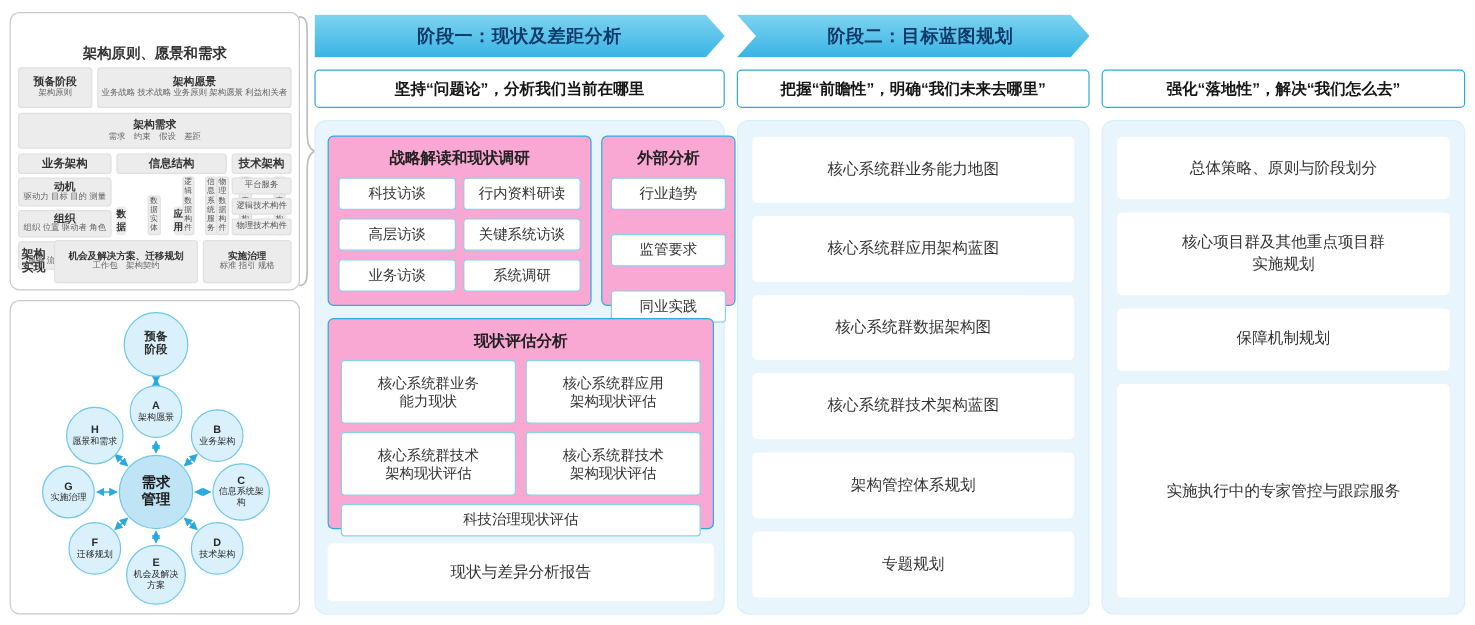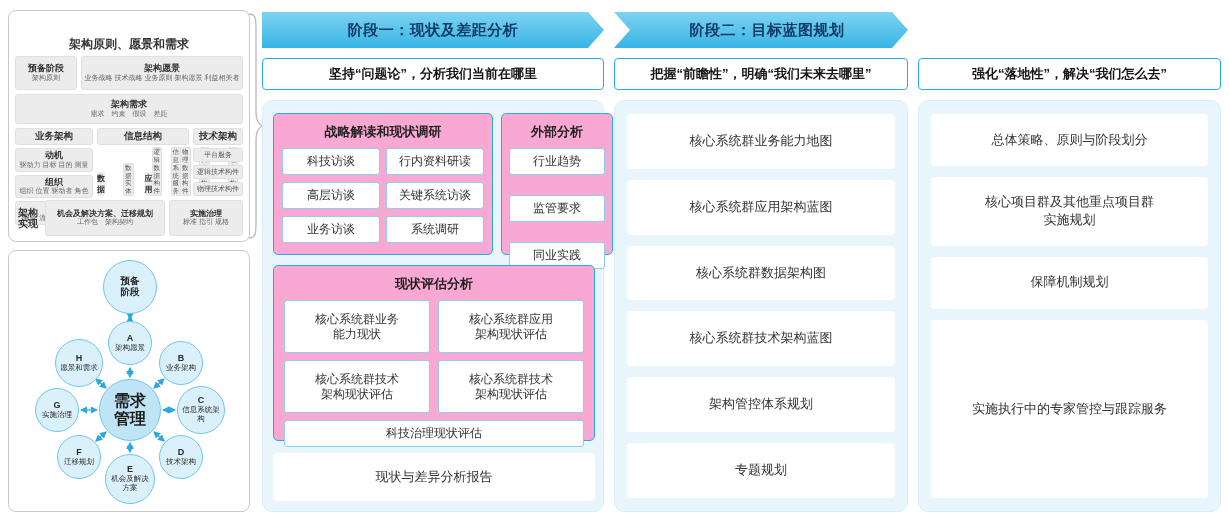--- a/index.html
+++ b/index.html
@@ -41,21 +41,21 @@
   
   .lb { position:absolute; left:8px; top:250px; width:242px; height:262px; border:1px solid #c9c9c9;
         border-radius:8px; background:#fff; }
   .lb svg.conn { position:absolute; left:0; top:0; }
   .node { position:absolute; border-radius:50%; background:#daf0fa; border:1px solid #6fc6ec; display:flex;
           flex-direction:column; align-items:center; justify-content:center; text-align:center; color:#2a2a2a; padding:0 3px; }
   .node .l { font-weight:bold; font-size:9px; line-height:1.1; }
   .node .t { font-size:7.5px; line-height:1.15; }
   .node-big .t { font-size:9.5px; font-weight:bold; width:2.3em; word-break:break-all; }
   .node-center { background:#bfe4f6; }
-  .node-center .t { font-size:16px; font-weight:bold; width:2.3em; word-break:break-all; color:#1c1c1c; }
+  .node-center .t { font-size:12px; font-weight:bold; width:2.3em; word-break:break-all; color:#1c1c1c; }
 
   
   .hdr { position:absolute; top:12px; height:36px; display:flex; align-items:center; justify-content:center;
          font-weight:bold; font-size:15px; color:#0d3a68; letter-spacing:.5px;
          background:linear-gradient(180deg,#7ed3f0,#38b4e5); }
   .hdr-first { clip-path:polygon(0 0, calc(100% - 16px) 0, 100% 50%, calc(100% - 16px) 100%, 0 100%); }
   .hdr-notch { clip-path:polygon(0 0, calc(100% - 16px) 0, 100% 50%, calc(100% - 16px) 100%, 0 100%, 16px 50%);
                padding-left:12px; }
   .sub { position:absolute; top:58px; height:32px; background:#fff; border:1px solid #29abe2; border-radius:4px;
          display:flex; align-items:center; justify-content:center; font-weight:bold; font-size:13px; color:#161616; }

